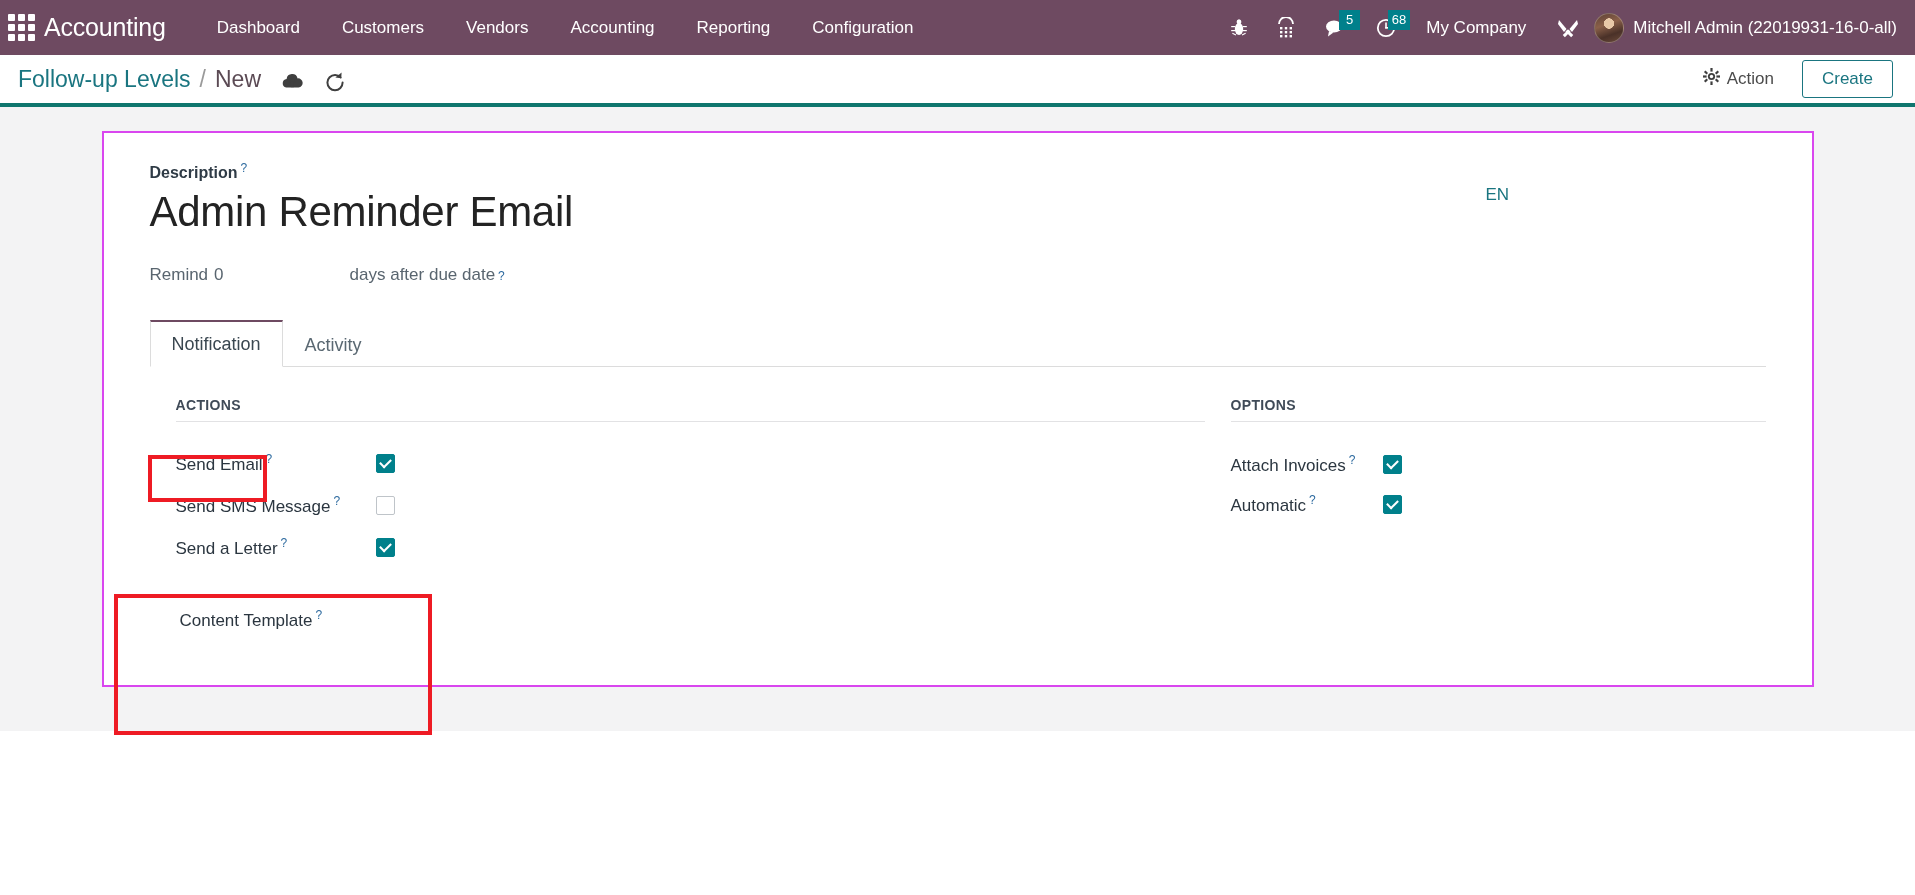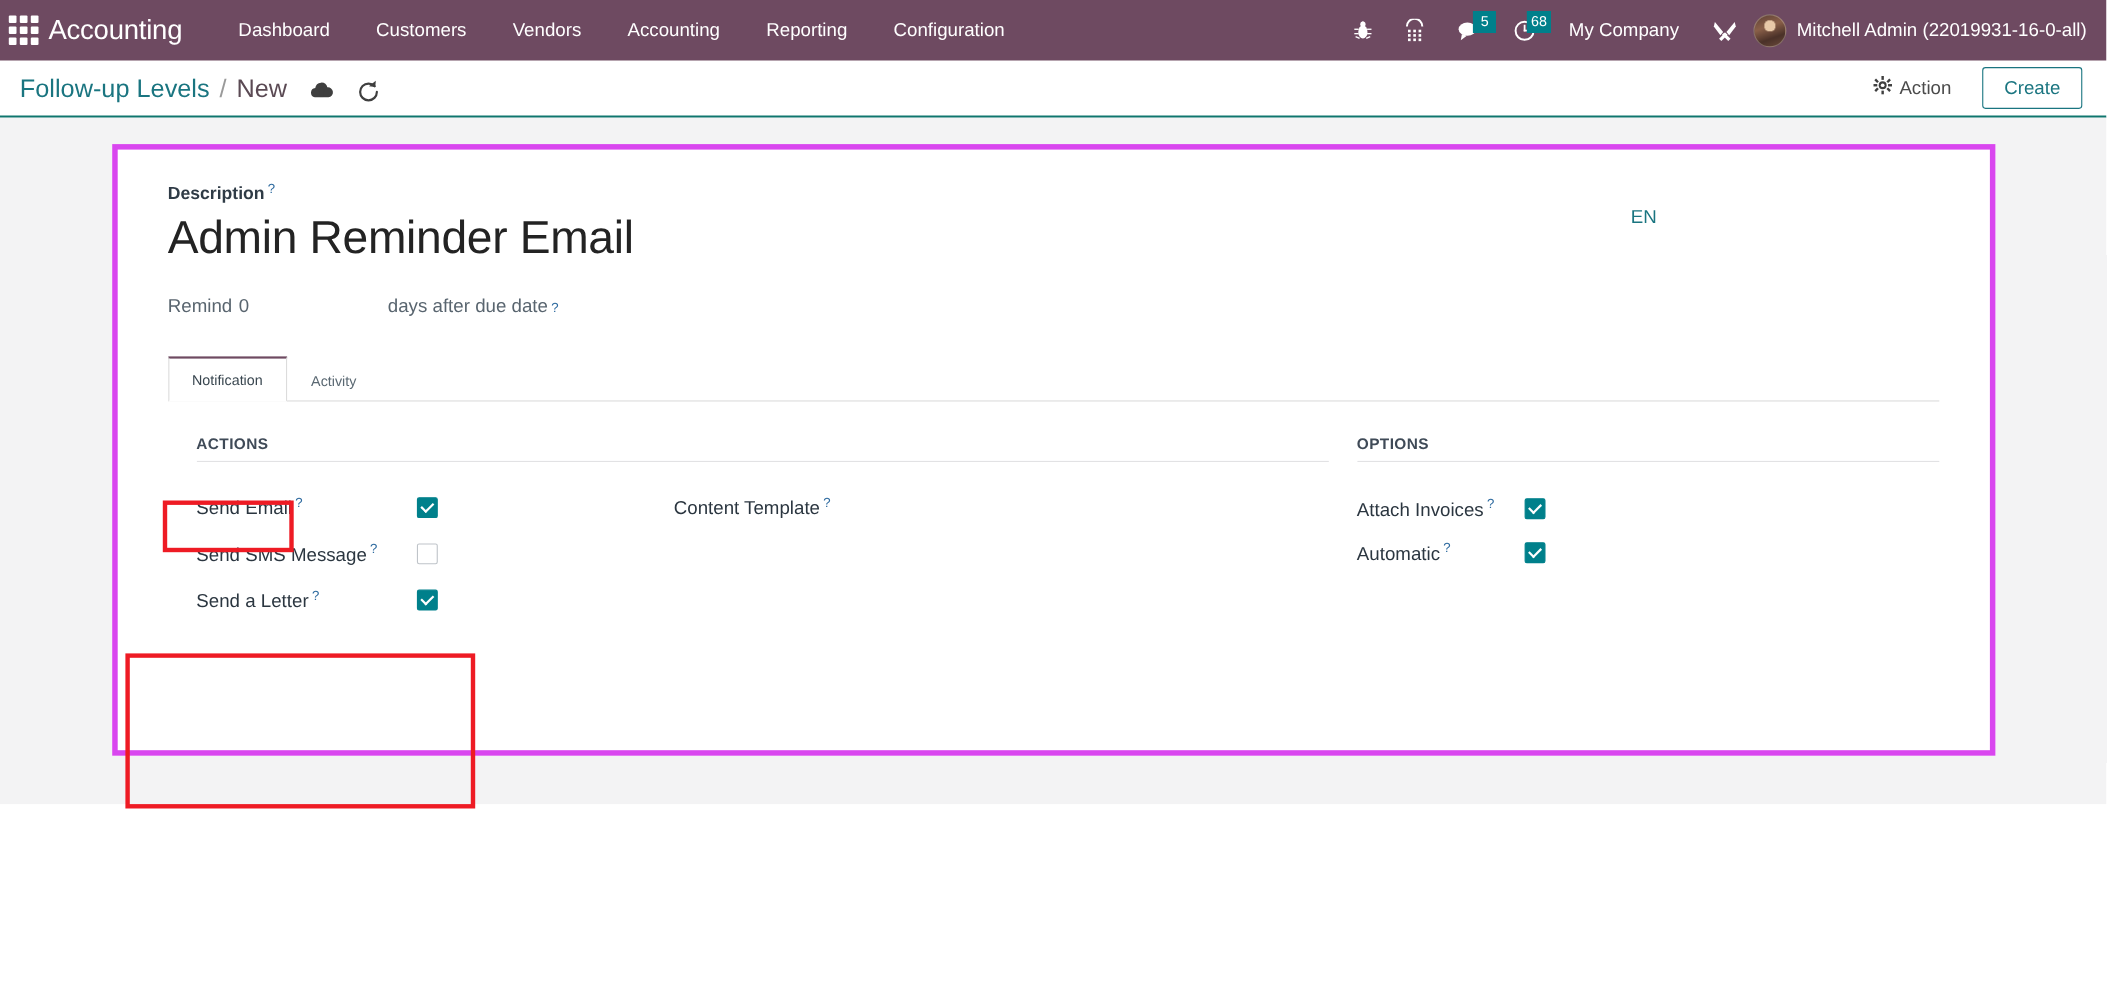--- a/index.html
+++ b/index.html
@@ -96,21 +96,21 @@
     flex: none;
     border: 1px solid rgba(255,255,255,0.25);
   }
   .user-block { display: flex; align-items: center; cursor: pointer; padding-right: 4px;}
   .user-name { font-size: 17px; white-space: nowrap; }
 
   
   .control-panel {
     height: 52px;
     background: #ffffff;
-    border-bottom: 2px solid #0f766e;
+    border-bottom: 4px solid #0f766e;
     display: flex;
     align-items: center;
     padding: 0 22px 0 18px;
   }
   .breadcrumb { display: flex; align-items: baseline; }
   .bc-parent {
     font-size: 23px;
     color: #1a7580;
     cursor: pointer;
     white-space: nowrap;
@@ -152,21 +152,21 @@
   .page-area {
     background: #f3f3f4;
     height: 624px;
     padding: 24px 0 0 0;
     position: relative;
   }
   .form-sheet {
     width: 1712px;
     margin: 0 auto;
     background: #ffffff;
-    border: 5px solid #d946ef;
+    border: 2px solid #d946ef;
     min-height: 556px;
     position: relative;
   }
   .sheet-inner { padding: 28px 46px 0 46px; }
 
   .field-label {
     font-size: 16px;
     font-weight: bold;
     color: #2f3b46;
     display: inline-block;
@@ -213,21 +213,21 @@
   
   .tabs-wrap {
     margin-top: 34px;
     border-bottom: 1px solid #dcdcdc;
     display: flex;
     align-items: flex-end;
     padding-left: 0px;
     position: relative;
   }
   .tab {
-    font-size: 13px;
+    font-size: 18px;
     padding: 12px 21px 11px 21px;
     cursor: pointer;
     color: #5a6872;
     background: transparent;
     border: 1px solid transparent;
     border-bottom: none;
     position: relative;
     top: 1px;
   }
   .tab.active {
@@ -252,21 +252,21 @@
     color: #3f4a57;
     letter-spacing: 0.35px;
     padding-bottom: 8px;
     margin-left: 26px;
   }
   .group-rule {
     border-bottom: 1px solid #e2e2e4;
     margin: 0 0 6px 26px;
   }
 
-  .two-col { display: flex; }
+  .two-col { display: flex; flex-direction: column; }
   .checks-col { width: 430px; position: relative; padding: 14px 0 16px 0; }
   .chk-row {
     display: flex;
     align-items: center;
     height: 42px;
     padding-left: 26px;
   }
   .chk-label {
     font-size: 17px;
     color: #2b3640;

